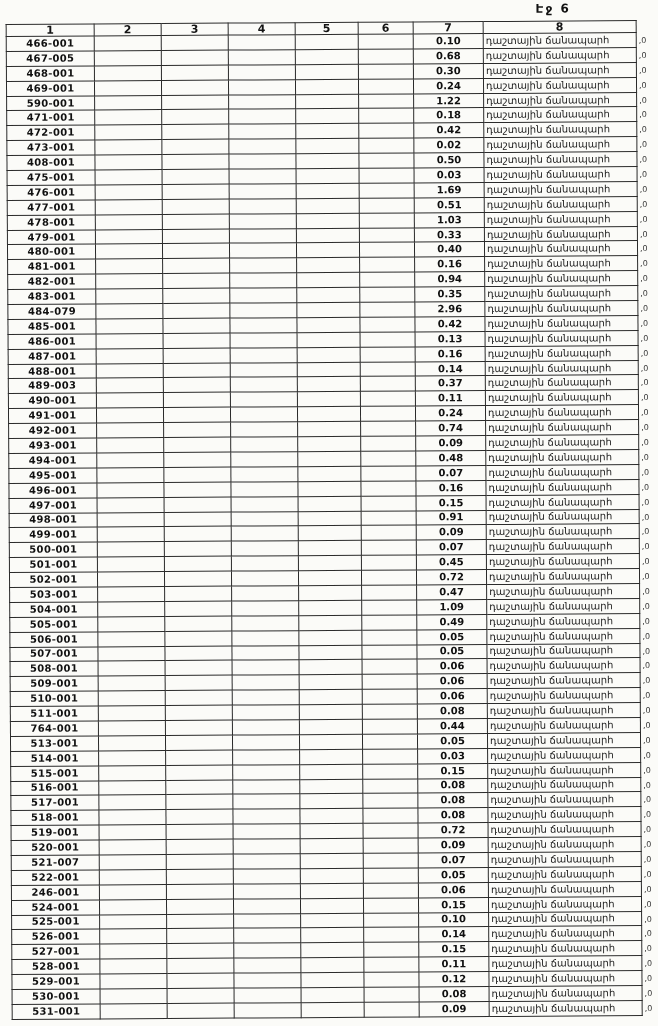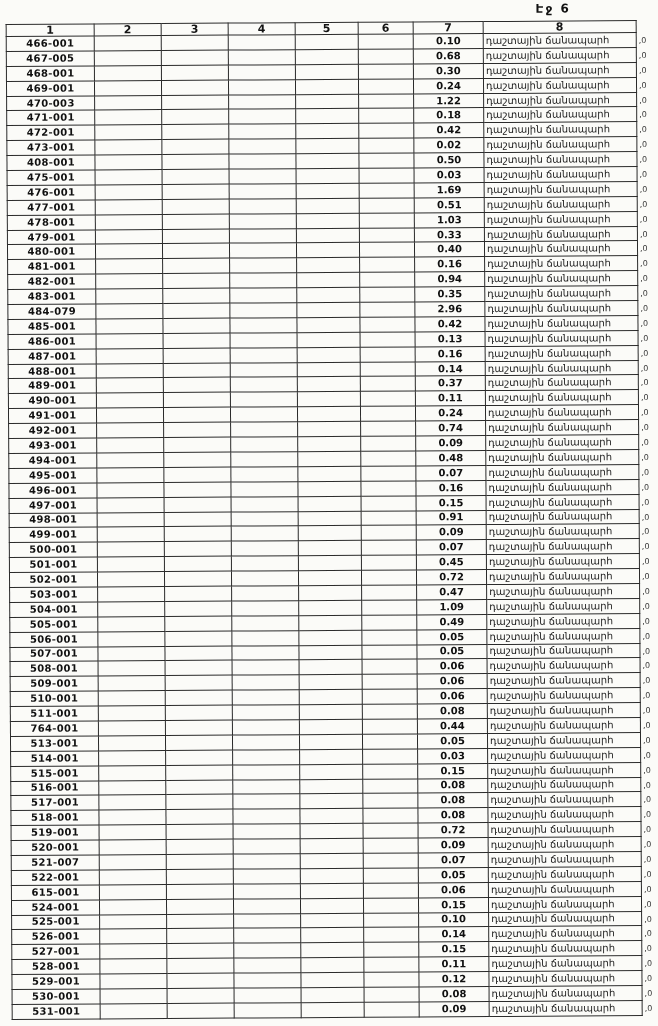--- a/index.html
+++ b/index.html
@@ -123,21 +123,21 @@
             <td class="id-cell">469-001</td>
             <td class="empty-cell"></td>
             <td class="empty-cell"></td>
             <td class="empty-cell"></td>
             <td class="empty-cell"></td>
             <td class="empty-cell"></td>
             <td class="val-cell">0.24</td>
             <td class="desc-cell">դաշտային ճանապարհ</td>
           </tr>
           <tr>
-            <td class="id-cell">470-003</td>
+            <td class="id-cell">590-001</td>
             <td class="empty-cell"></td>
             <td class="empty-cell"></td>
             <td class="empty-cell"></td>
             <td class="empty-cell"></td>
             <td class="empty-cell"></td>
             <td class="val-cell">1.22</td>
             <td class="desc-cell">դաշտային ճանապարհ</td>
           </tr>
           <tr>
             <td class="id-cell">471-001</td>
@@ -313,21 +313,21 @@
             <td class="id-cell">488-001</td>
             <td class="empty-cell"></td>
             <td class="empty-cell"></td>
             <td class="empty-cell"></td>
             <td class="empty-cell"></td>
             <td class="empty-cell"></td>
             <td class="val-cell">0.14</td>
             <td class="desc-cell">դաշտային ճանապարհ</td>
           </tr>
           <tr>
-            <td class="id-cell">489-001</td>
+            <td class="id-cell">489-003</td>
             <td class="empty-cell"></td>
             <td class="empty-cell"></td>
             <td class="empty-cell"></td>
             <td class="empty-cell"></td>
             <td class="empty-cell"></td>
             <td class="val-cell">0.37</td>
             <td class="desc-cell">դաշտային ճանապարհ</td>
           </tr>
           <tr>
             <td class="id-cell">490-001</td>
@@ -653,21 +653,21 @@
             <td class="id-cell">522-001</td>
             <td class="empty-cell"></td>
             <td class="empty-cell"></td>
             <td class="empty-cell"></td>
             <td class="empty-cell"></td>
             <td class="empty-cell"></td>
             <td class="val-cell">0.05</td>
             <td class="desc-cell">դաշտային ճանապարհ</td>
           </tr>
           <tr>
-            <td class="id-cell">615-001</td>
+            <td class="id-cell">246-001</td>
             <td class="empty-cell"></td>
             <td class="empty-cell"></td>
             <td class="empty-cell"></td>
             <td class="empty-cell"></td>
             <td class="empty-cell"></td>
             <td class="val-cell">0.06</td>
             <td class="desc-cell">դաշտային ճանապարհ</td>
           </tr>
           <tr>
             <td class="id-cell">524-001</td>

